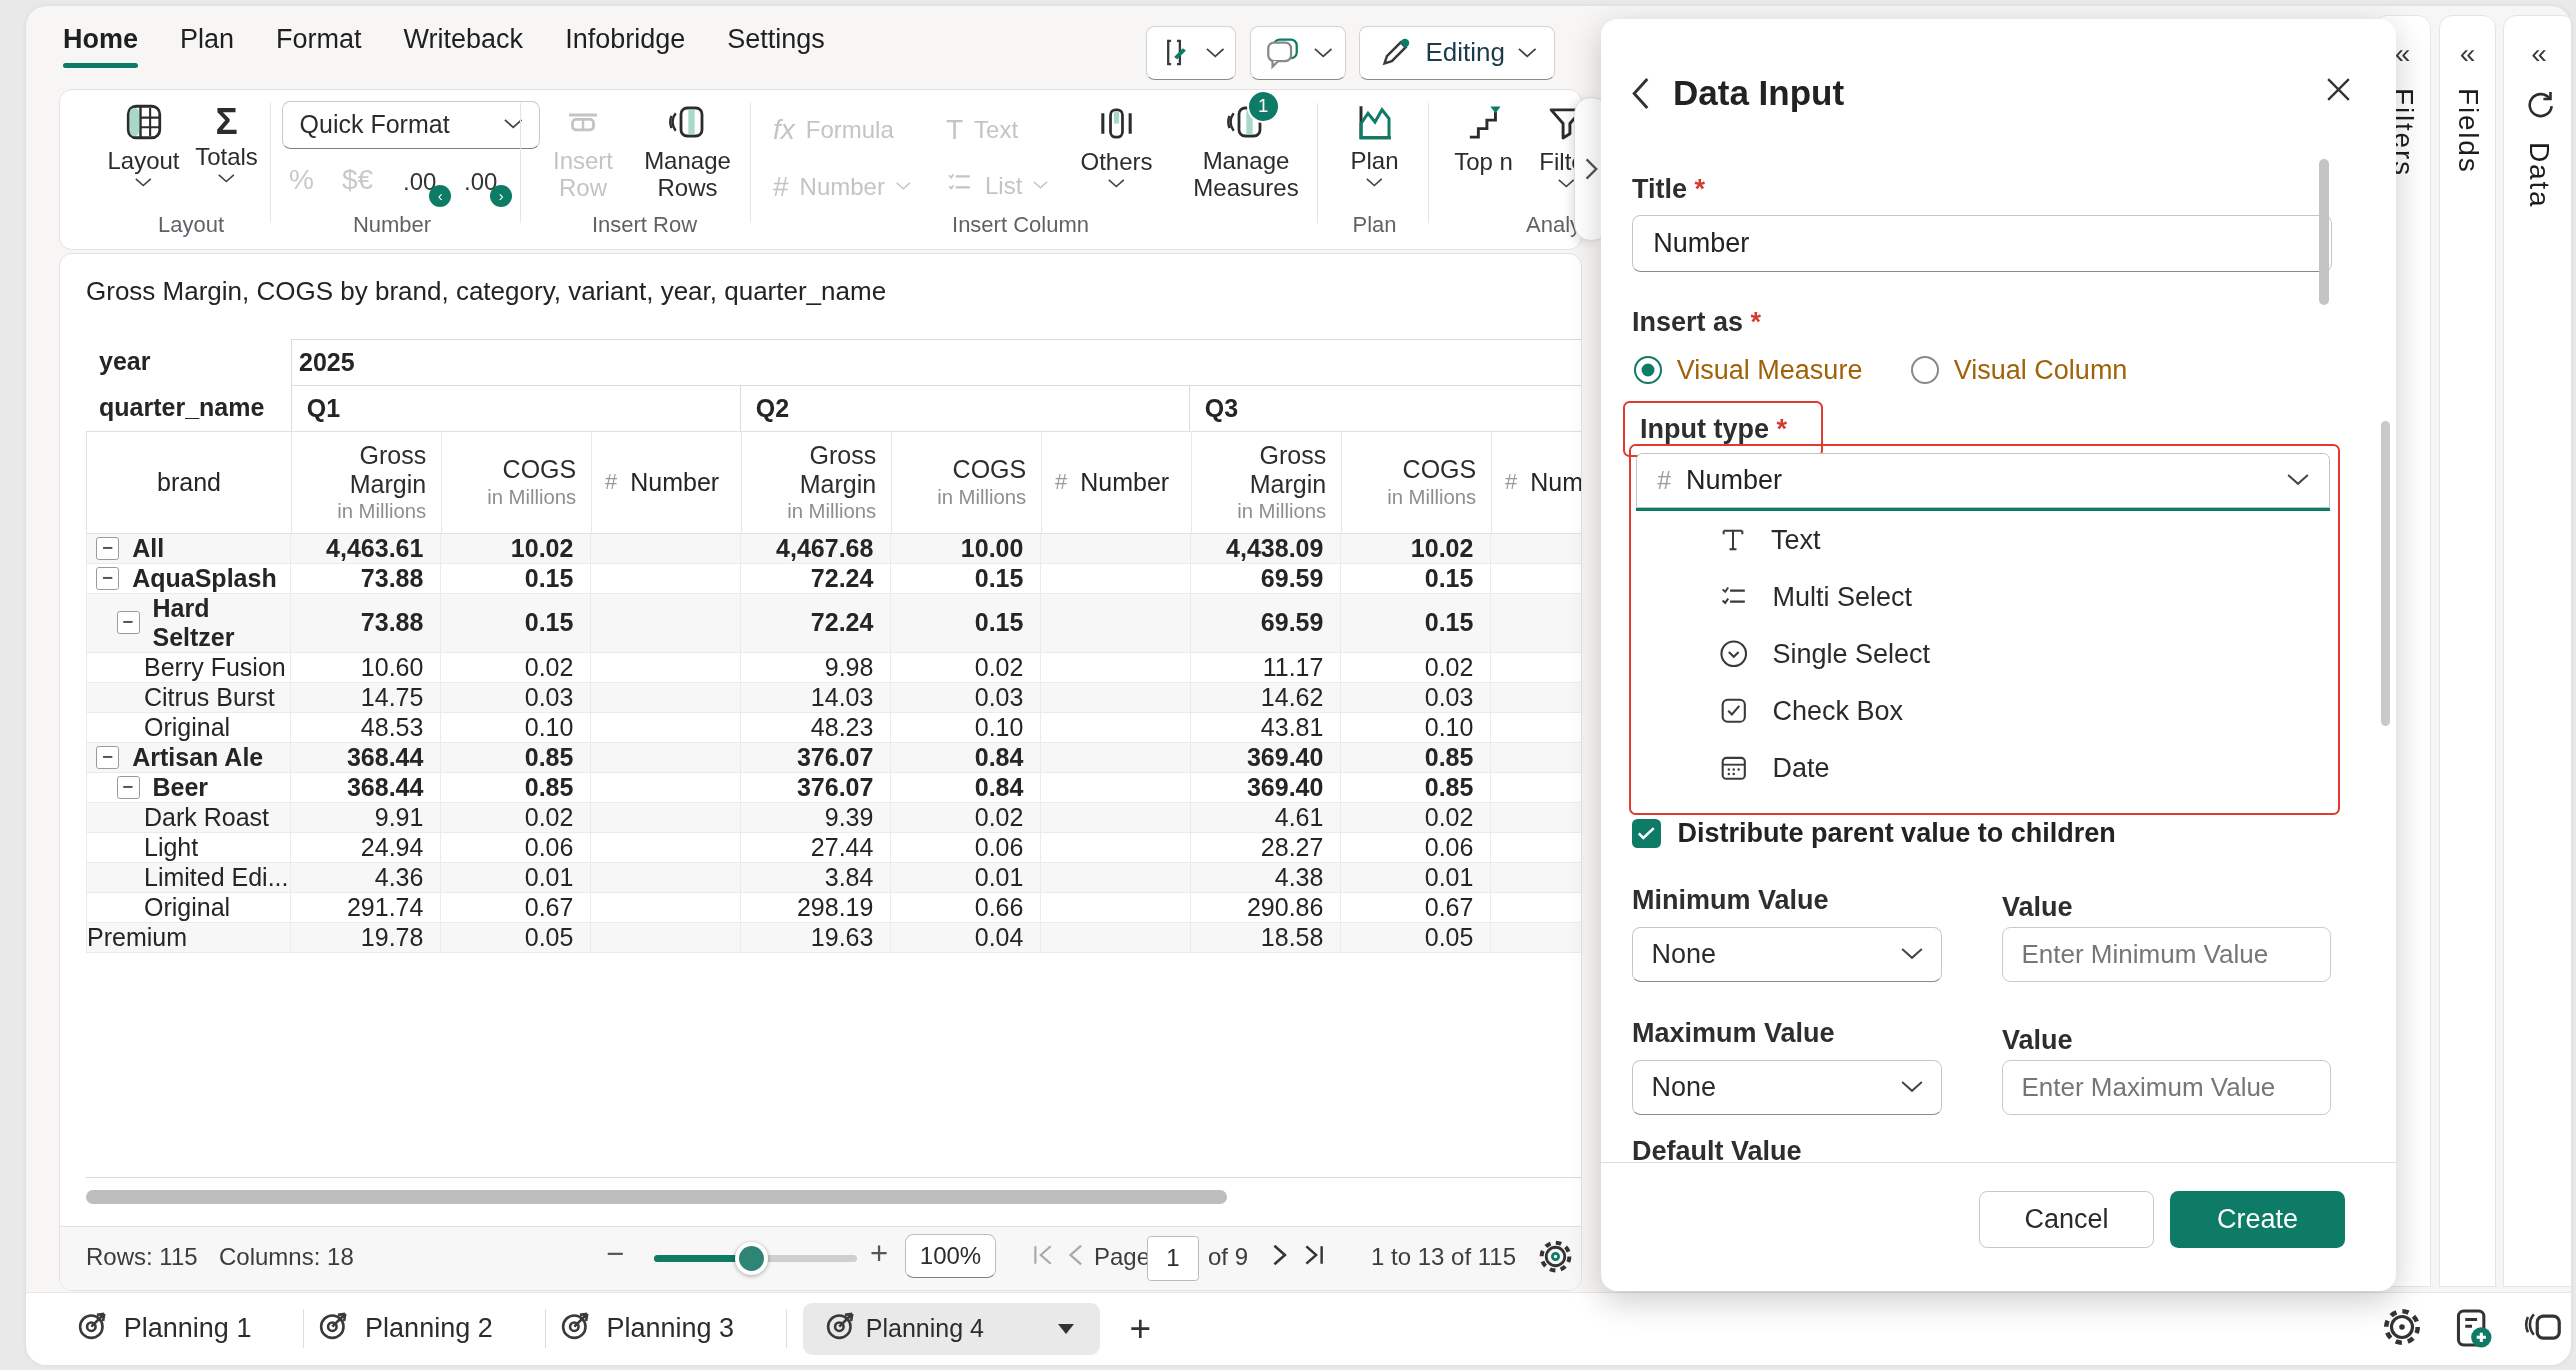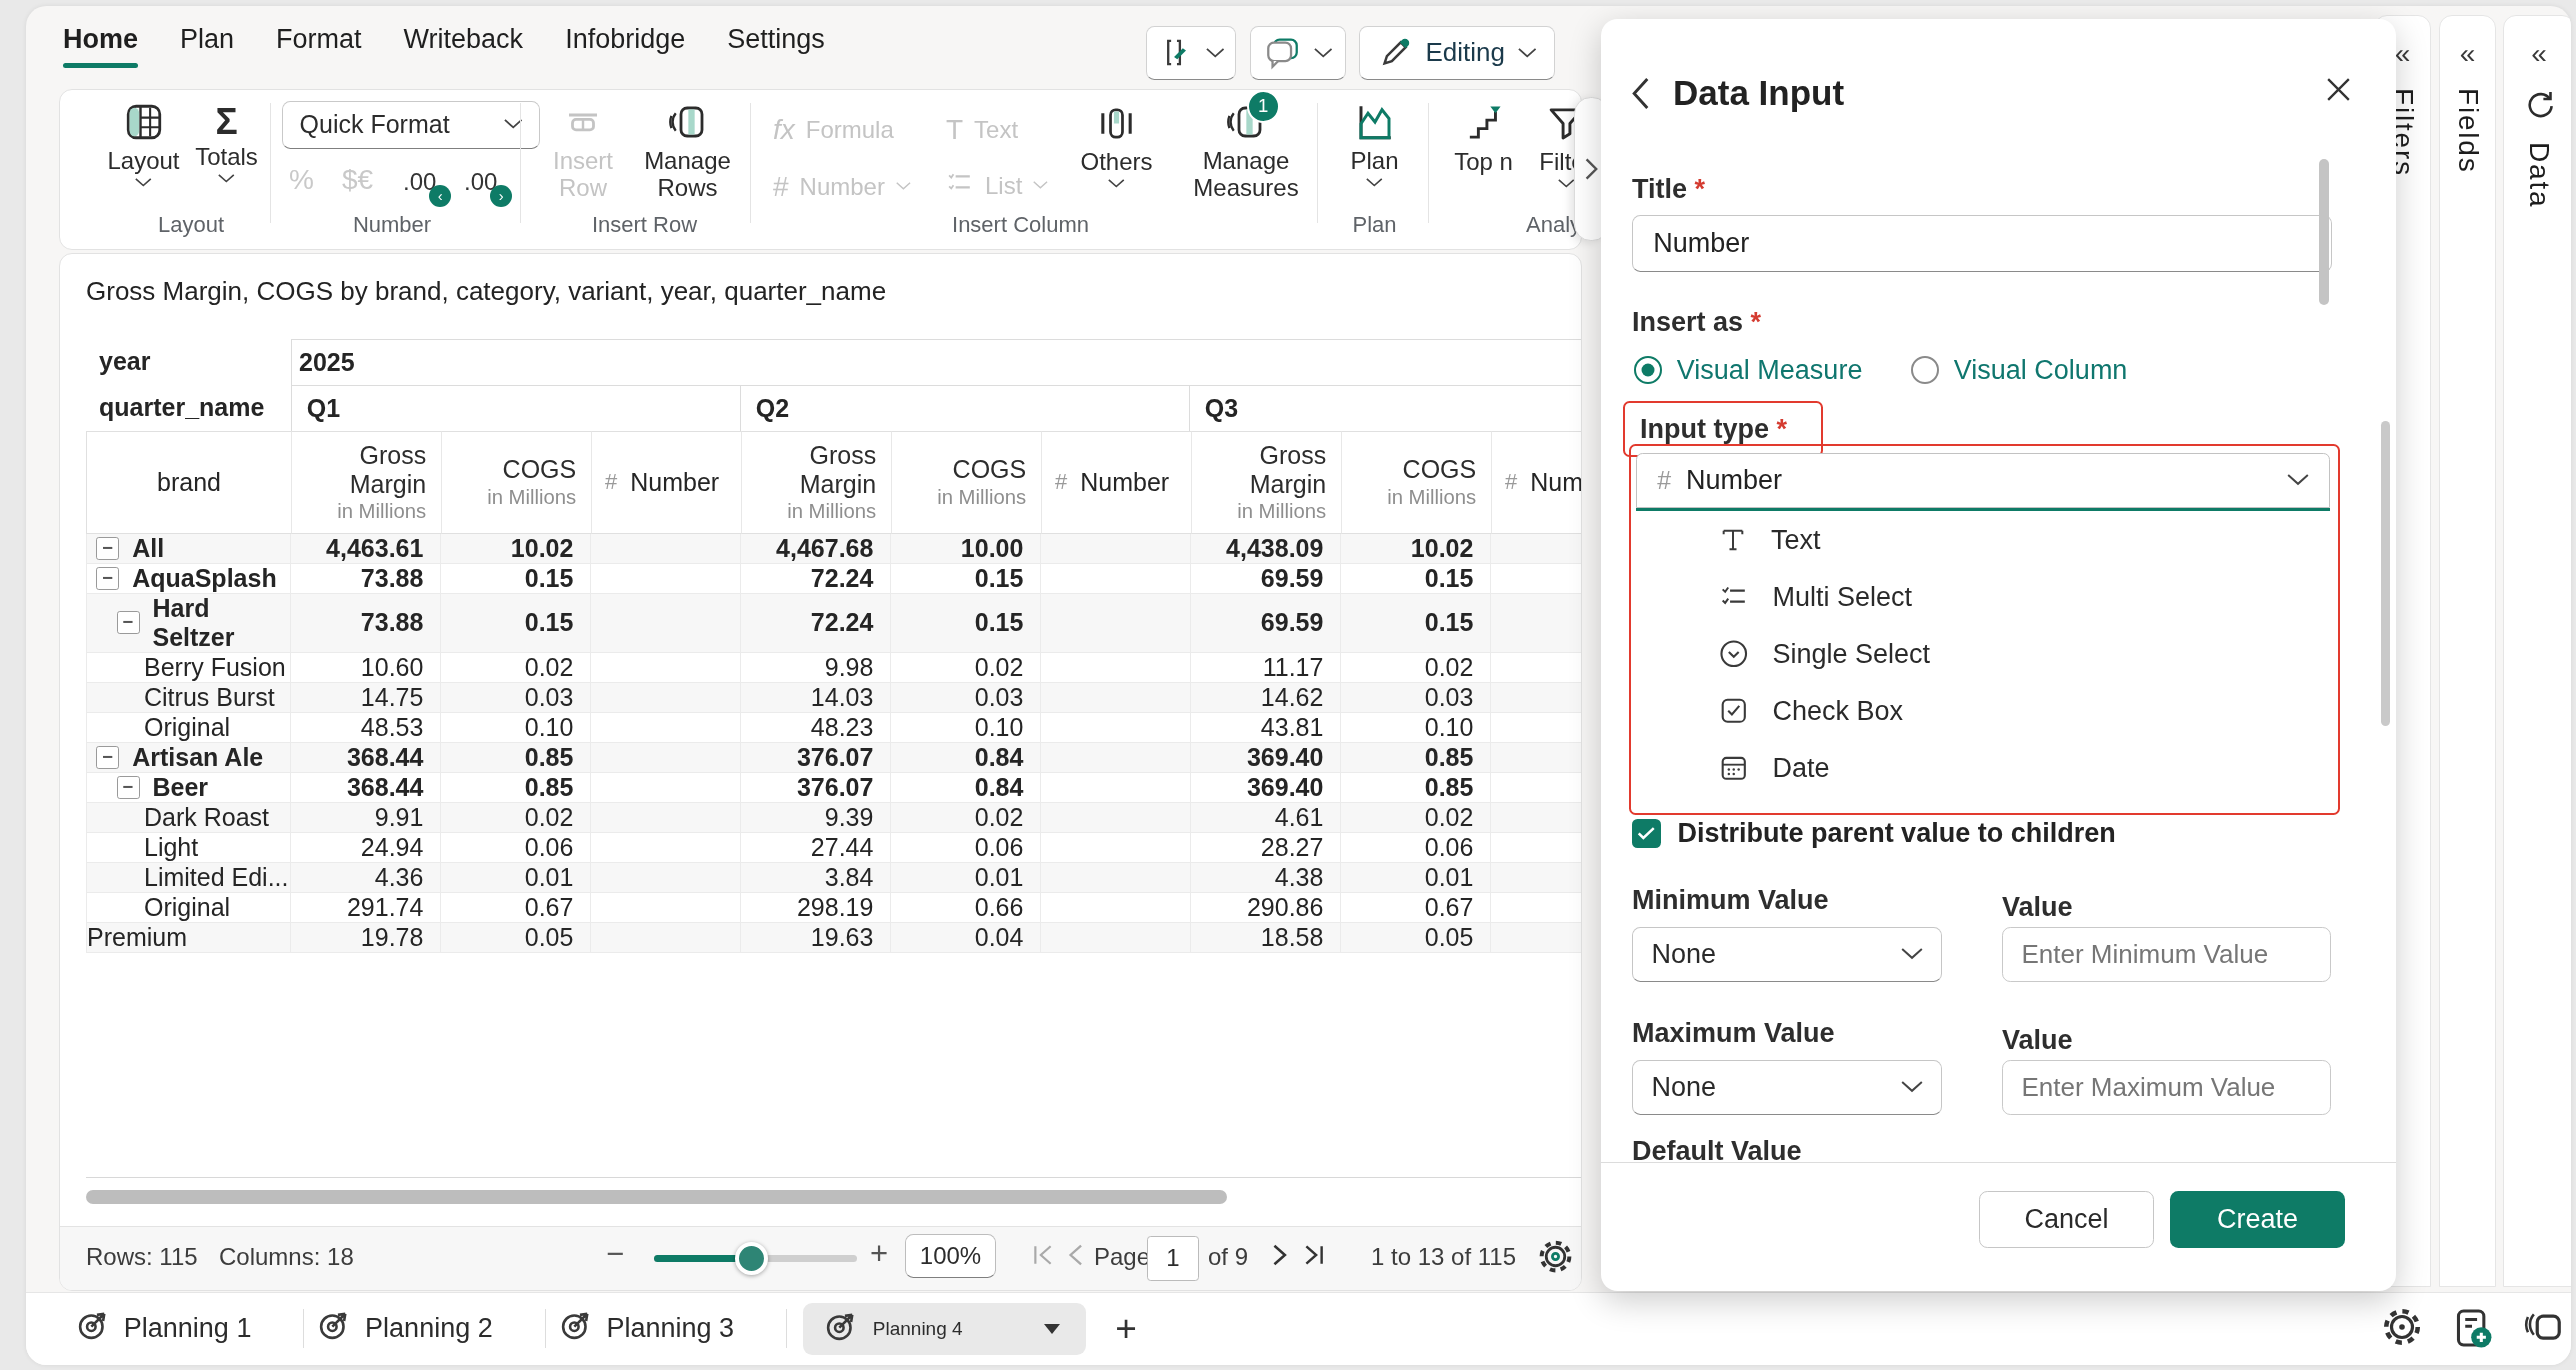--- a/index.html
+++ b/index.html
@@ -69,21 +69,21 @@
   .p-back{position:absolute;left:28px;top:57px;cursor:pointer;}
   .p-title{position:absolute;left:72px;top:54px;font-size:35px;font-weight:700;color:#222;}
   .p-close{position:absolute;left:722px;top:55px;cursor:pointer;}
   .p-label{position:absolute;font-size:27px;font-weight:600;color:#2e2e2e;white-space:nowrap;}
   .req{color:#d43b30;margin-left:7.4px;font-weight:700;}
   .p-input{position:absolute;left:31px;width:700px;height:57px;box-sizing:border-box;border:0.9px solid #c6c6c6;border-bottom:1.8px solid #8a8a8a;border-radius:8.3px;background:#fff;padding:0 20.3px;font-size:27px;color:#222;font-family:"Liberation Sans",sans-serif;}
   .radio{width:28px;height:28px;border-radius:50%;box-sizing:border-box;display:inline-block;flex-shrink:0;}
   .radio.sel{border:2.8px solid #0e7b66;position:relative;}
   .radio.sel::after{content:"";position:absolute;left:50%;top:50%;transform:translate(-50%,-50%);width:13px;height:13px;border-radius:50%;background:#0e7b66;}
   .radio.un{border:2.3px solid #8a8a8a;}
-  .radrow{position:absolute;display:flex;align-items:center;gap:14.8px;font-size:27px;color:#0f766e;cursor:pointer;text-align:right;}
+  .radrow{position:absolute;display:flex;align-items:center;gap:14.8px;font-size:27px;color:#a16207;cursor:pointer;text-align:right;}
   .redbox{position:absolute;border:2.8px solid #e23a2e;border-radius:6.5px;pointer-events:none;}
   .ddsel{position:absolute;left:35px;top:434px;width:694px;height:55px;box-sizing:border-box;border:0.9px solid #c2c2c2;border-radius:6.5px 6.5px 0 0;background:#fff;display:flex;align-items:center;padding:0 20.3px;gap:14.8px;font-size:27px;color:#222;cursor:pointer;}
   .ddsel .hash{font-size:25px;}
   .tealunder{position:absolute;left:35px;top:489px;width:694px;height:3.7px;background:#0e7b66;}
   .optlist{position:absolute;left:35px;top:493px;width:694px;height:294px;background:#fff;overflow:hidden;}
   .opt{height:57px;display:flex;align-items:center;gap:24px;padding-left:83px;font-size:27px;color:#2a2a2a;cursor:pointer;}
   .opt svg{flex-shrink:0;display:block;}
   .lscroll{position:absolute;left:718px;top:140px;width:10.2px;height:146px;border-radius:5.5px;background:#c4c4c4;}
   .pscroll{position:absolute;left:780px;top:402px;width:9.2px;height:305px;border-radius:4.6px;background:#c9c9c9;}
   .chkrow{position:absolute;left:31px;top:799px;display:flex;align-items:center;gap:16.6px;cursor:pointer;}
@@ -99,21 +99,21 @@
   .pbtn.create{left:569px;background:#0e7b66;color:#fff;}
   
   .strip{position:absolute;top:9.2px;bottom:78px;width:57px;background:#fff;border:0.9px solid #e5e5e5;border-radius:13px 13px 0 0;display:flex;flex-direction:column;align-items:center;padding-top:24px;gap:20.3px;box-sizing:border-box;}
   .strip .coll{font-size:28px;color:#3a3a3a;cursor:pointer;line-height:1;}
   .strip .vtxt{writing-mode:vertical-rl;font-size:28px;color:#1d1d1d;letter-spacing:1.8px;}
   
   .tabbar{position:absolute;left:0;right:0;bottom:0;height:72px;background:#fff;border-top:0.9px solid #e6e6e6;}
   .tabs{position:absolute;left:37px;top:0;height:72px;display:flex;align-items:center;}
   .tab{display:flex;align-items:center;gap:14.8px;font-size:27px;color:#2c2c2c;padding:0 52px 0 13px;cursor:pointer;white-space:nowrap;}
   .tabdiv{width:0.9px;height:39px;background:#ddd;}
-  .tabpill{display:flex;align-items:center;gap:16px;background:#e9e9e9;border-radius:9.2px;height:52px;padding:0 26px 0 20.3px;margin:0 16.6px;font-size:19px;color:#2c2c2c;cursor:pointer;white-space:nowrap;}
+  .tabpill{display:flex;align-items:center;gap:9px;background:#e9e9e9;border-radius:9.2px;height:52px;padding:0 26px 0 20.3px;margin:0 16.6px;font-size:25px;color:#2c2c2c;cursor:pointer;white-space:nowrap;}
   .caret{width:0;height:0;border-left:8.3px solid transparent;border-right:8.3px solid transparent;border-top:10.2px solid #333;margin-left:65px;}
   .addtab{font-size:37px;color:#333;margin-left:13px;cursor:pointer;font-weight:300;}
   .tb-icon{position:absolute;top:13px;cursor:pointer;}
 </style>
 </head>
 <body>
 
 <div class="stage">
   <div class="window">
 

